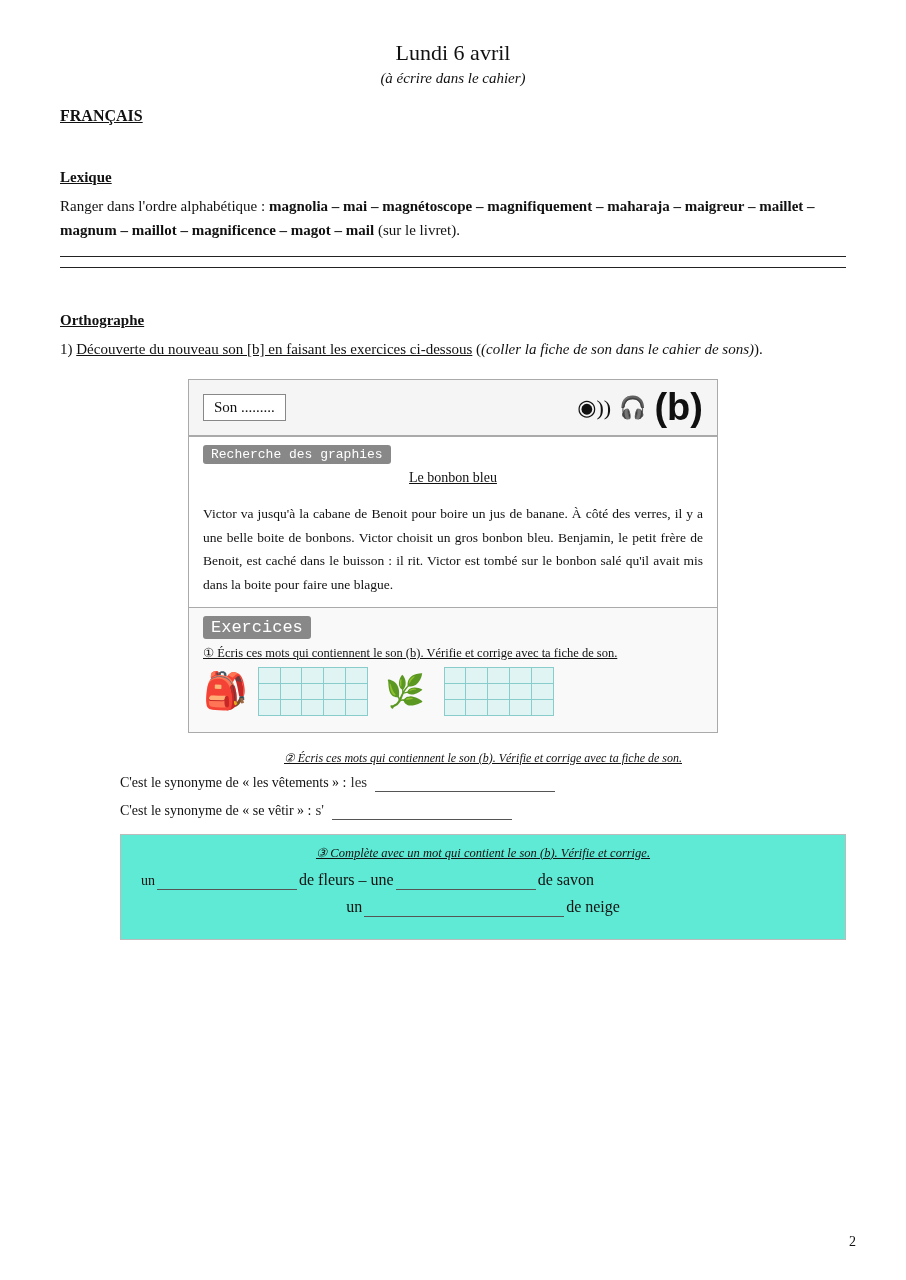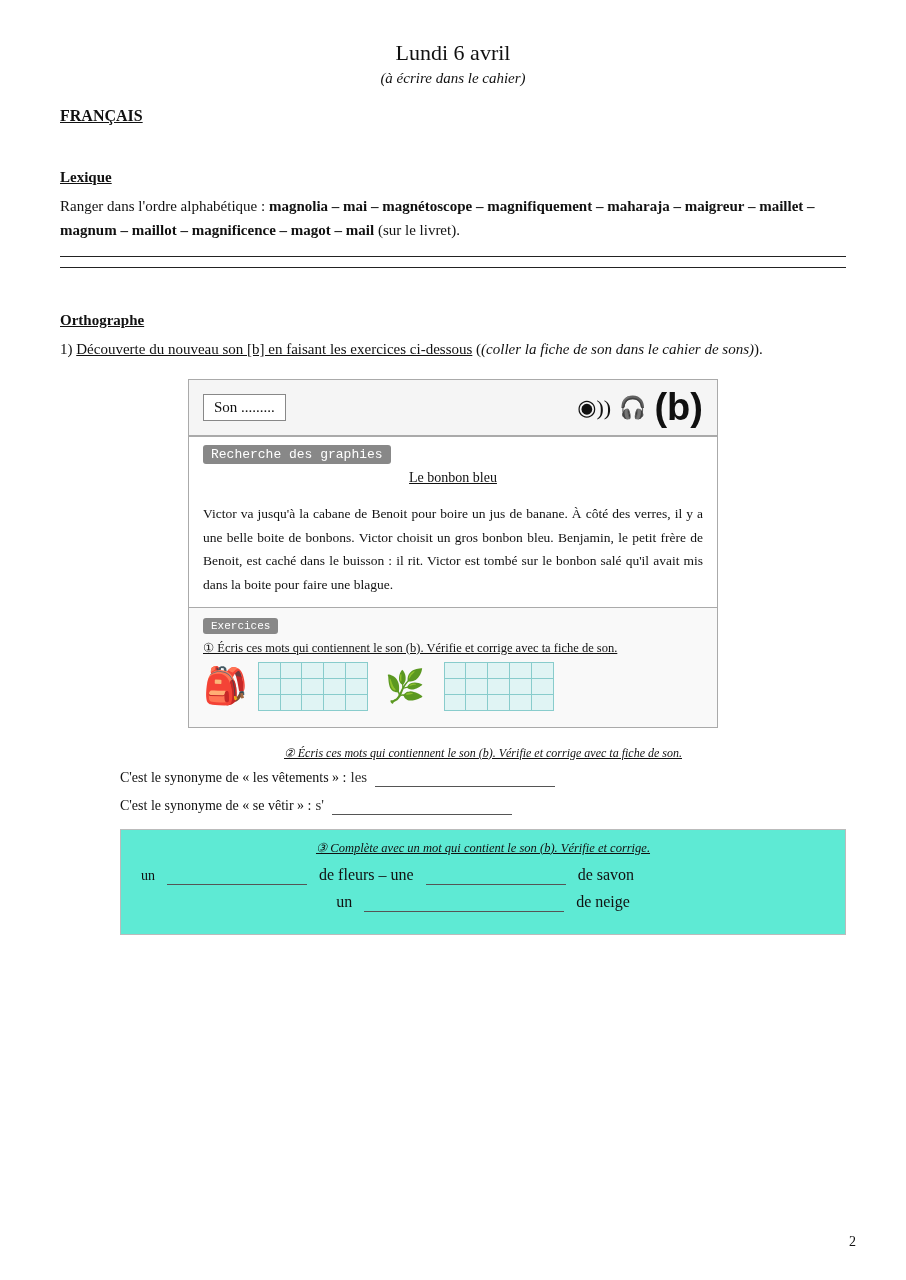--- a/index.html
+++ b/index.html
@@ -150,21 +150,21 @@
     
     .exercices-section {
       border-top: 1px solid #aaa;
       padding: 8px 14px 10px 14px;
       background: #f9f9f9;
     }
     .exercices-label {
       display: inline-block;
       background: #888;
       color: #fff;
-      font-size: 11px;
+      font-size: 17px;
       font-family: 'Courier New', monospace;
       padding: 2px 8px;
       border-radius: 3px;
       margin-bottom: 6px;
     }
     .exercice-line {
       font-size: 12.5px;
       text-decoration: underline;
       font-family: 'Times New Roman', serif;
       margin-bottom: 6px;
@@ -250,21 +250,21 @@
       text-align: center;
       font-size: 12.5px;
       text-decoration: underline;
       font-style: italic;
       margin-bottom: 10px;
       display: block;
     }
     .ex3-row {
       display: flex;
       align-items: baseline;
-      gap: 12px;
+      gap: 2px;
       margin-bottom: 8px;
       font-size: 14px;
     }
     .ex3-dots {
       display: inline-block;
       border-bottom: 1px solid #555;
       min-width: 140px;
     }
     .ex3-cursive {
       font-family: 'Segoe Script', 'Brush Script MT', cursive;

